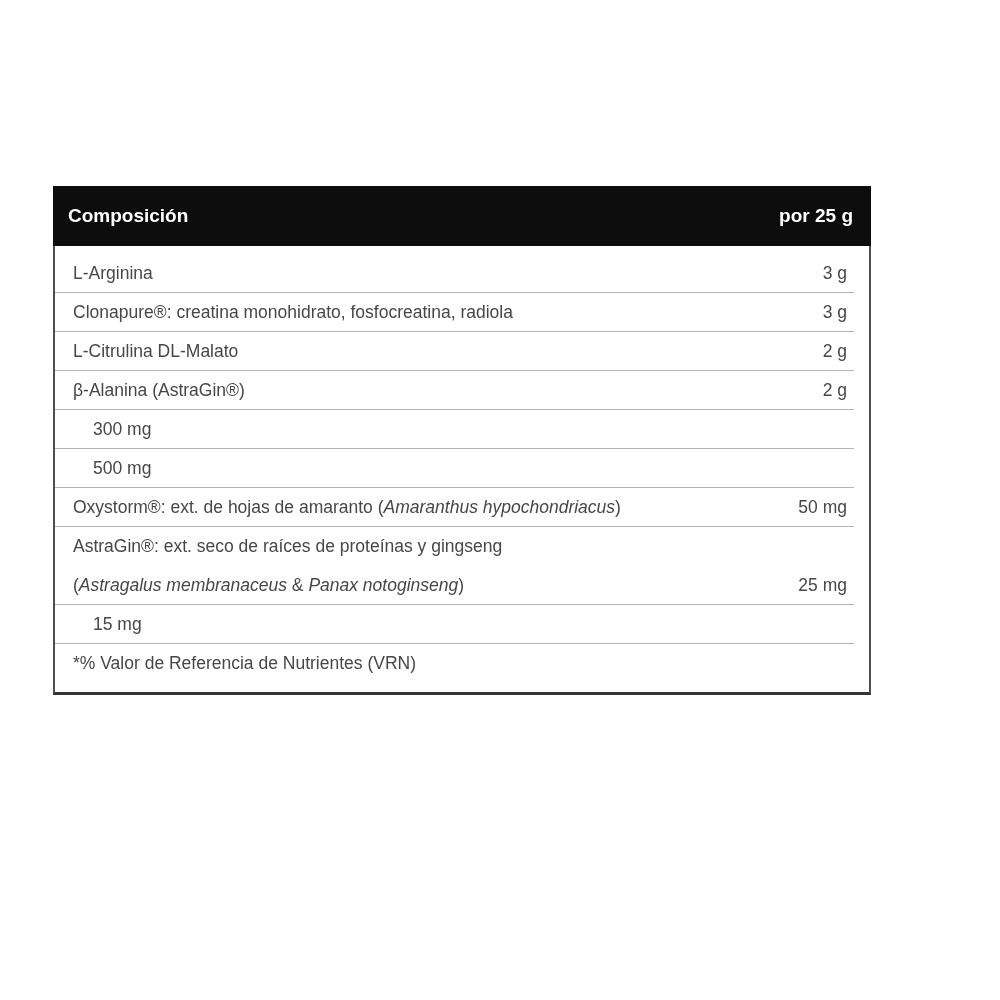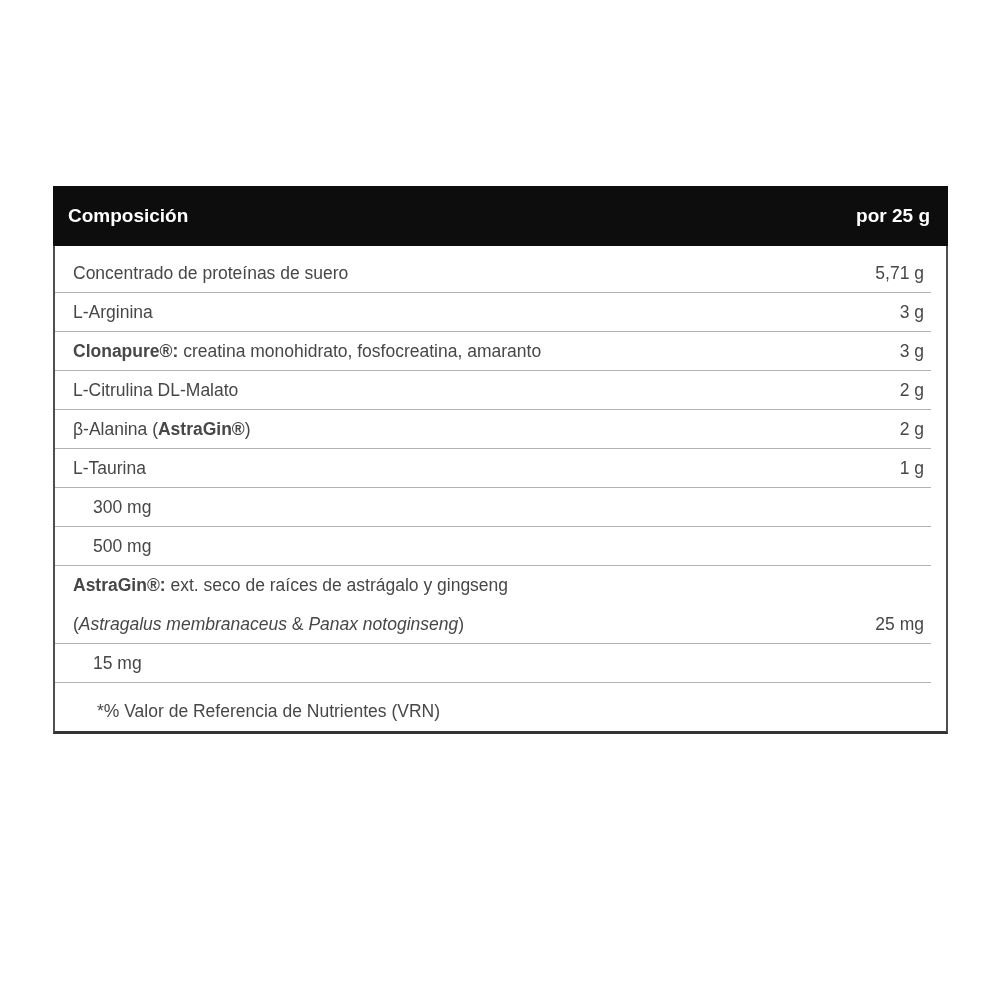--- a/index.html
+++ b/index.html
@@ -12,21 +12,21 @@
     position: relative;
     width: 1000px;
     height: 1000px;
     background: #ffffff;
     overflow: hidden;
   }
   .comp-table {
     position: absolute;
     left: 53px;
     top: 186px;
-    width: 895px;
+    width: 818px;
     box-sizing: border-box;
   }
   .thead {
     background: var(--header-bg, #0d0d0d);
     color: var(--header-text, #ffffff);
     height: 60px;
     display: flex;
     justify-content: space-between;
     align-items: center;
     padding: 0 18px 0 15px;
@@ -55,77 +55,72 @@
     content: "";
     position: absolute;
     left: 0;
     right: 15px;
     bottom: 0;
     height: 1px;
     background: var(--separator, #b3b3b3);
   }
   .row-footnote {
     min-height: 48px;
-    align-items: flex-end;
-    margin-left: 24px;
+    align-items: flex-start;
   }
   .cell-name {
     text-align: left;
   }
   .cell-value {
     align-self: flex-end;
     white-space: nowrap;
     padding-left: 20px;
     text-align: right;
   }
-  .part-b { font-weight: bold; }
+  .part-b { font-weight: normal; }
   .part-i { font-style: italic; }
 </style>
 </head>
 <body>
 
 <div class="page">
   <div class="comp-table">
     <div class="thead">
       <span>Composición</span>
       <span>por 25 g</span>
     </div>
     <div class="tbody" id="tbody">
         <div class="row">
-          <div class="cell-name"><span>Concentrado de proteínas de suero</span></div>
-          <div class="cell-value">5,71 g</div>
-        </div>
-        <div class="row">
           <div class="cell-name"><span>L-Arginina</span></div>
           <div class="cell-value">3 g</div>
         </div>
         <div class="row">
-          <div class="cell-name"><span class="part-b">Clonapure®:</span><span> creatina monohidrato, fosfocreatina, amaranto</span></div>
+          <div class="cell-name"><span class="part-b">Clonapure®:</span><span> creatina monohidrato, fosfocreatina, radiola</span></div>
           <div class="cell-value">3 g</div>
         </div>
         <div class="row">
           <div class="cell-name"><span>L-Citrulina DL-Malato</span></div>
           <div class="cell-value">2 g</div>
         </div>
         <div class="row">
           <div class="cell-name"><span>β-Alanina (</span><span class="part-b">AstraGin®</span><span>)</span></div>
           <div class="cell-value">2 g</div>
         </div>
         <div class="row">
-          <div class="cell-name"><span>L-Taurina</span></div>
-          <div class="cell-value">1 g</div>
-        </div>
-        <div class="row">
           <div class="cell-value">300 mg</div>
         </div>
         <div class="row">
           <div class="cell-value">500 mg</div>
         </div>
         <div class="row">
-          <div class="cell-name"><span class="part-b">AstraGin®:</span><span> ext. seco de raíces de astrágalo y gingseng</span><br><span>(</span><span class="part-i">Astragalus membranaceus</span><span> &amp; </span><span class="part-i">Panax notoginseng</span><span>)</span></div>
+          <div class="cell-name"><span class="part-b">Oxystorm®:</span><span> ext. de hojas de amaranto (</span><span class="part-i">Amaranthus hypochondriacus</span><span>)</span></div>
+          <div class="cell-value">50 mg</div>
+        </div>
+        <div class="row">
+          <div class="cell-name"><span class="part-b">AstraGin®:</span><span> ext. seco de raíces de proteínas y gingseng</span><br><span>(</span><span class="part-i">Astragalus membranaceus</span><span> &amp; </span><span class="part-i">Panax notoginseng</span><span>)</span></div>
           <div class="cell-value">25 mg</div>
         </div>
         <div class="row">
           <div class="cell-value">15 mg</div>
         </div>
         <div class="row row-footnote">
           <div class="cell-name"><span>*% Valor de Referencia de Nutrientes (VRN)</span></div>
         </div>
       </div>
   </div>

